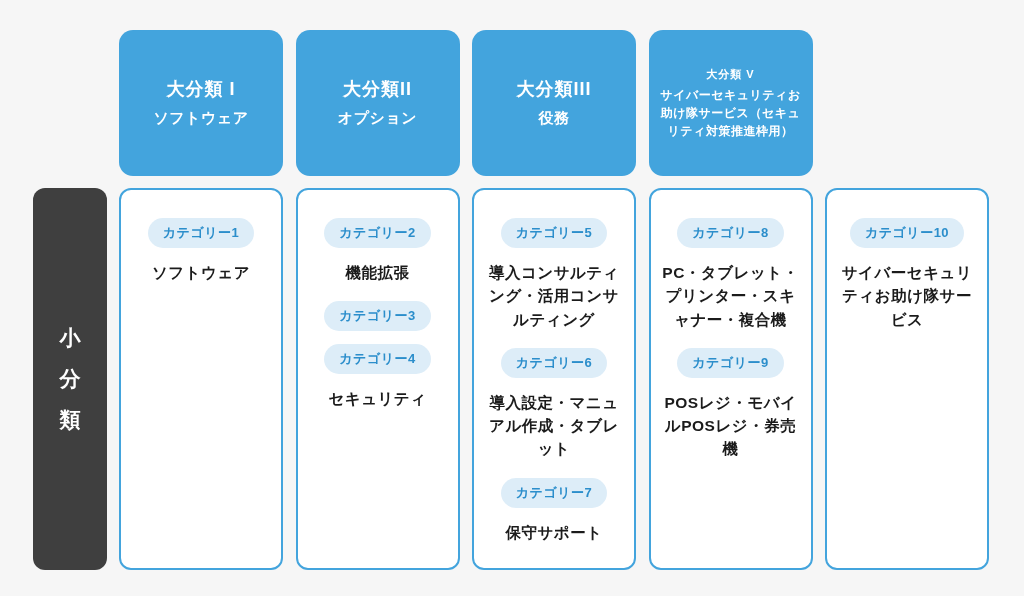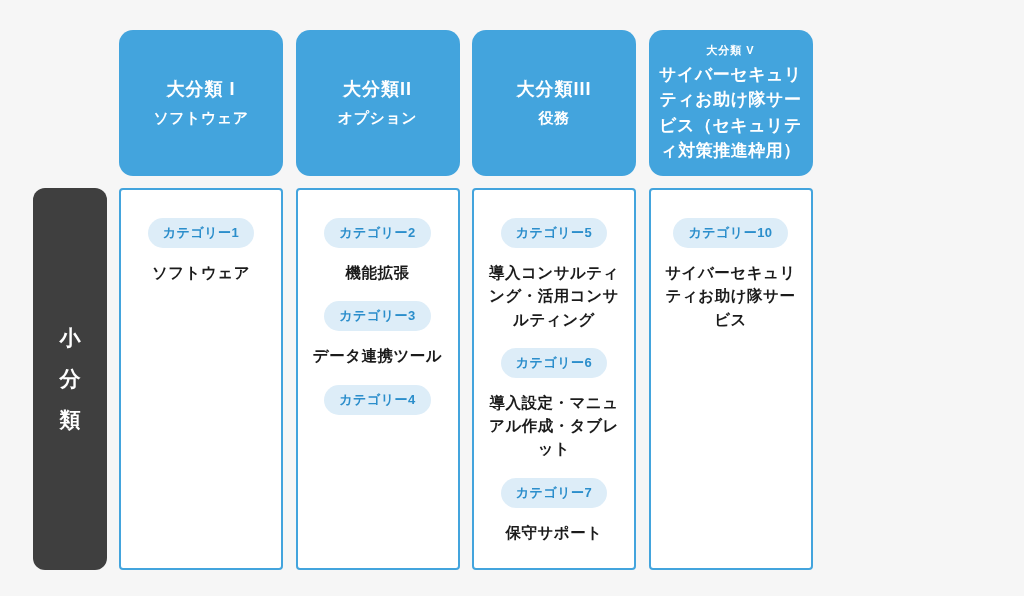--- a/index.html
+++ b/index.html
@@ -51,21 +51,21 @@
     letter-spacing: 0.5px;
     line-height: 1.45;
     word-break: break-all;
     line-break: anywhere;
   }
   .header-box.compact .header-title {
     font-size: 11px;
     margin-bottom: 4px;
   }
   .header-box.compact .header-subtitle {
-    font-size: 17px;
+    font-size: 12px;
     line-height: 1.5;
   }
   .sidebar {
     position: absolute;
     left: 33px;
     top: 188px;
     width: 74px;
     height: 382px;
     background: #3f3f3f;
     border-radius: 12px;
@@ -84,21 +84,21 @@
     top: 188px;
     display: flex;
     gap: 12.5px;
   }
   .content-box {
     width: 164px;
     height: 382px;
     box-sizing: border-box;
     background: #ffffff;
     border: 2.5px solid #43a4dd;
-    border-radius: 4px;
+    border-radius: 12px;
     display: flex;
     flex-direction: column;
     align-items: center;
     padding-top: 28px;
   }
   .pill {
     background: #ddedf8;
     color: #2b8ecb;
     font-size: 13px;
     font-weight: 700;
@@ -155,33 +155,39 @@
 
     <div class="content-box">
       <div class="pill">カテゴリー1</div>
       <div class="item-label">ソフトウェア</div>
     </div>
 
     <div class="content-box">
       <div class="pill">カテゴリー2</div>
       <div class="item-label">機能拡張</div>
       <div class="pill">カテゴリー3</div>
-      <div class="item-label">データ連携ツール</div>
       <div class="pill">カテゴリー4</div>
+      <div class="item-label">セキュリティ</div>
     </div>
 
     <div class="content-box">
       <div class="pill">カテゴリー5</div>
       <div class="item-label">導入コンサルティング・活用コンサルティング</div>
       <div class="pill">カテゴリー6</div>
       <div class="item-label">導入設定・マニュアル作成・タブレット</div>
       <div class="pill">カテゴリー7</div>
       <div class="item-label">保守サポート</div>
     </div>
 
+    <div class="content-box">
+      <div class="pill">カテゴリー8</div>
+      <div class="item-label">PC・タブレット・プリンター・スキャナー・複合機</div>
+      <div class="pill">カテゴリー9</div>
+      <div class="item-label">POSレジ・モバイルPOSレジ・券売機</div>
+    </div>
 
     <div class="content-box">
       <div class="pill">カテゴリー10</div>
       <div class="item-label">サイバーセキュリティお助け隊サービス</div>
     </div>
 
   </div>
 
 </div>
 

